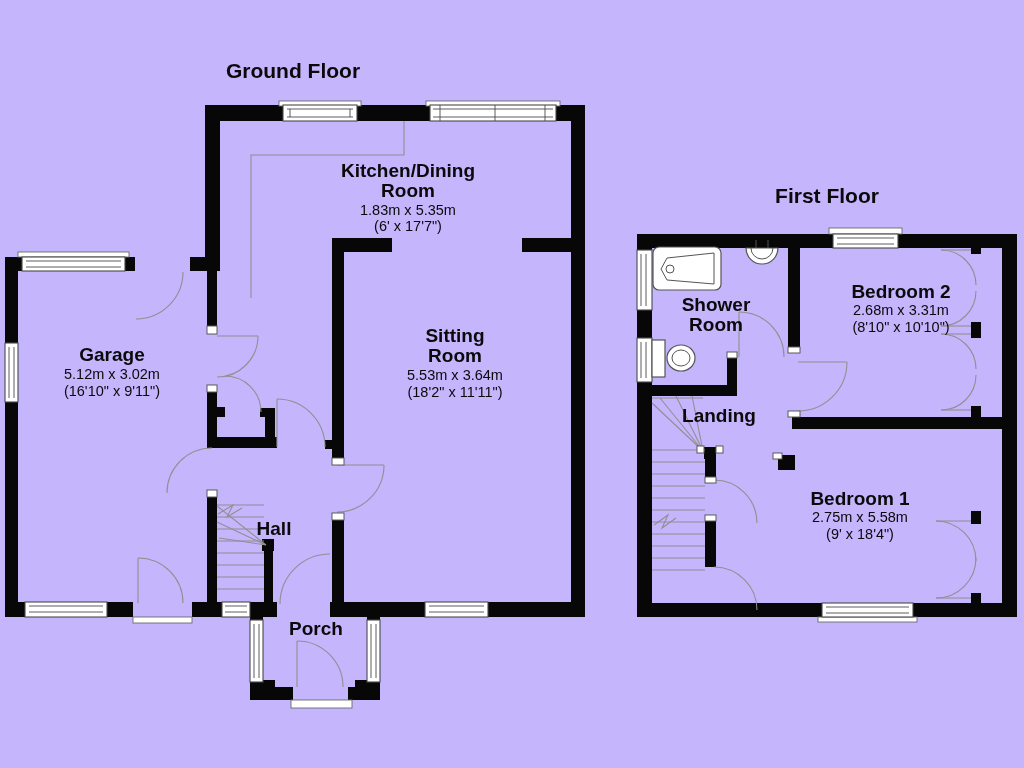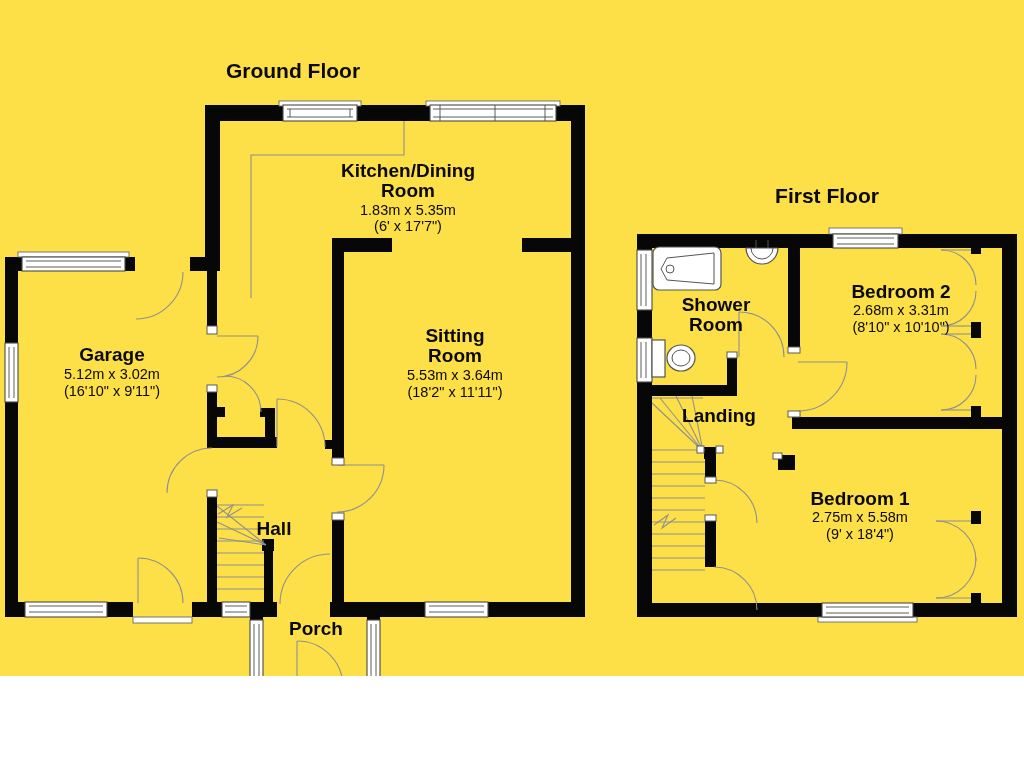--- a/index.html
+++ b/index.html
@@ -1,16 +1,16 @@
 <!DOCTYPE html>
 <html><head>
 <meta charset="utf-8">
 <style>
   html,body{margin:0;padding:0;background:#fff;}
-  #canvas{position:relative;width:1024px;height:676px;background:#fde047;overflow:hidden;}
+  #canvas{position:relative;width:1024px;height:768px;background:#c4b5fd;overflow:hidden;}
   svg{display:block;}
   .wall{fill:#070707;stroke:none;}
   .win{fill:#ffffff;stroke:#4a4a4a;stroke-width:1.1;}
   .winline{fill:none;stroke:#4a4a4a;stroke-width:0.9;}
   .sill{fill:#ffffff;stroke:#6a6a6a;stroke-width:0.9;}
   .thin{fill:none;stroke:#909090;stroke-width:1.1;}
   .leaf{fill:none;stroke:#909090;stroke-width:1.1;}
   .jamb{fill:#ffffff;stroke:#5a5a5a;stroke-width:1;}
   .fix{fill:#ffffff;stroke:#555555;stroke-width:1.2;}
   .fixthin{fill:none;stroke:#555555;stroke-width:1;}

